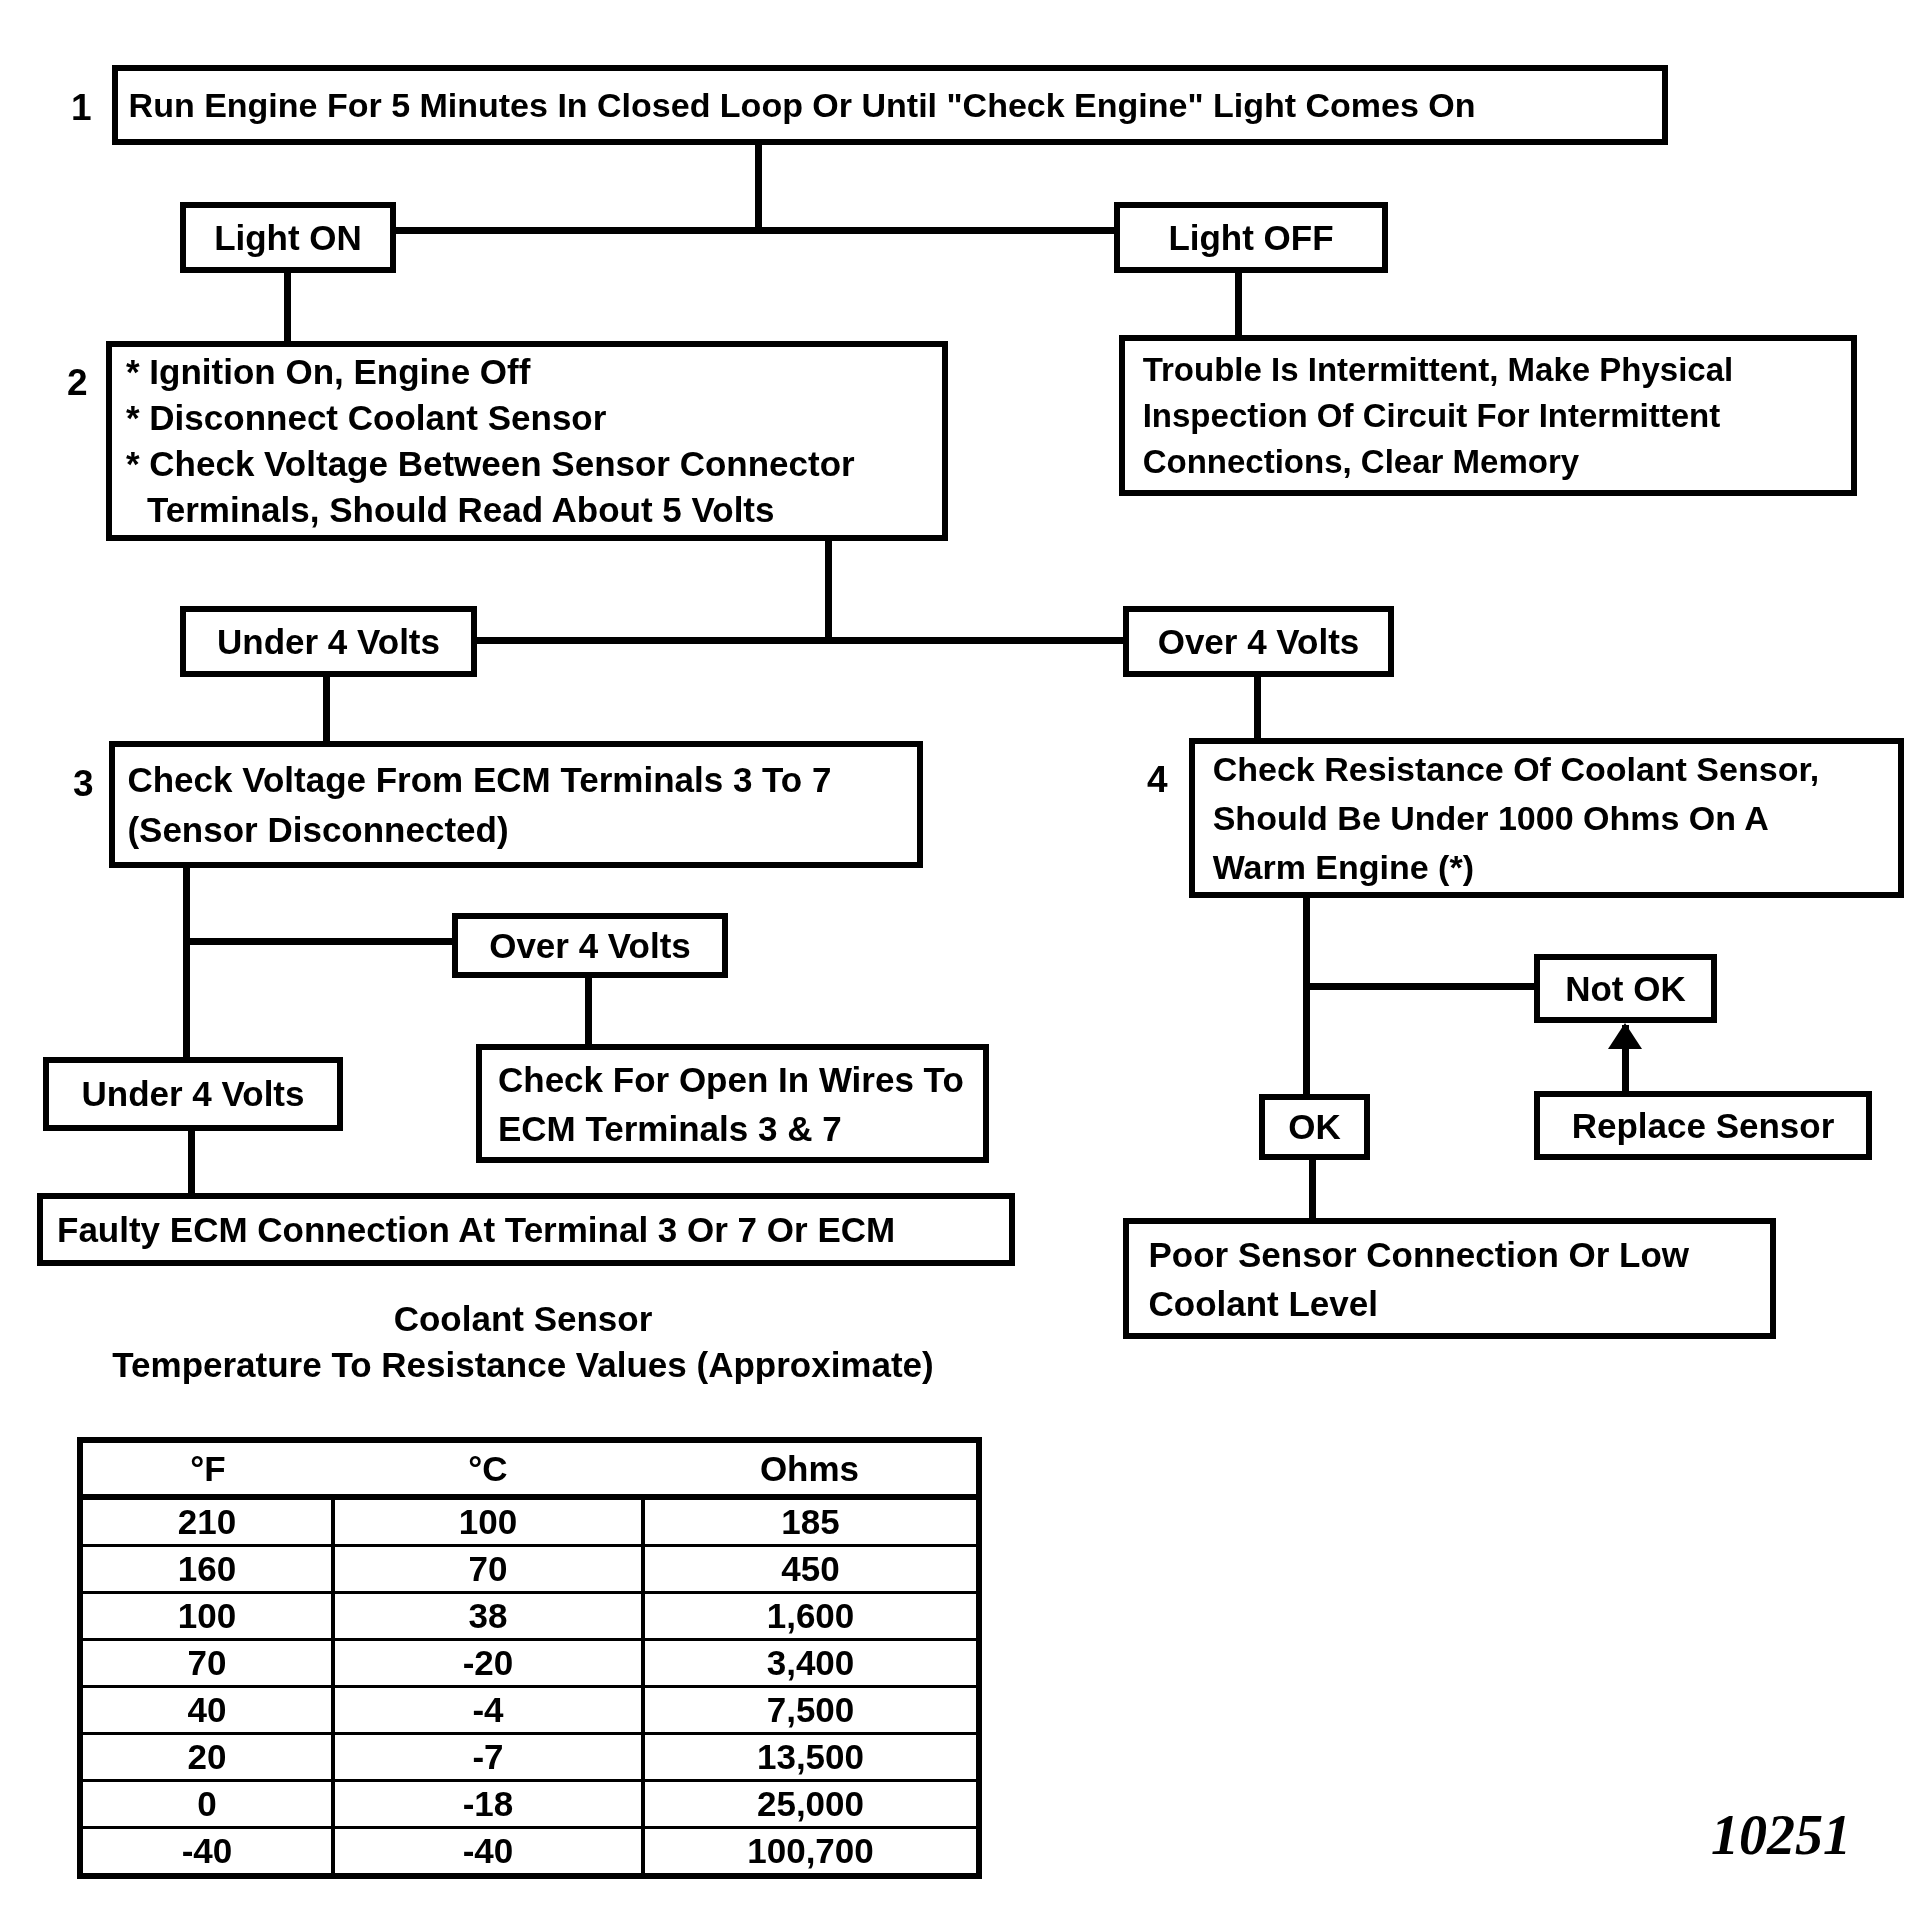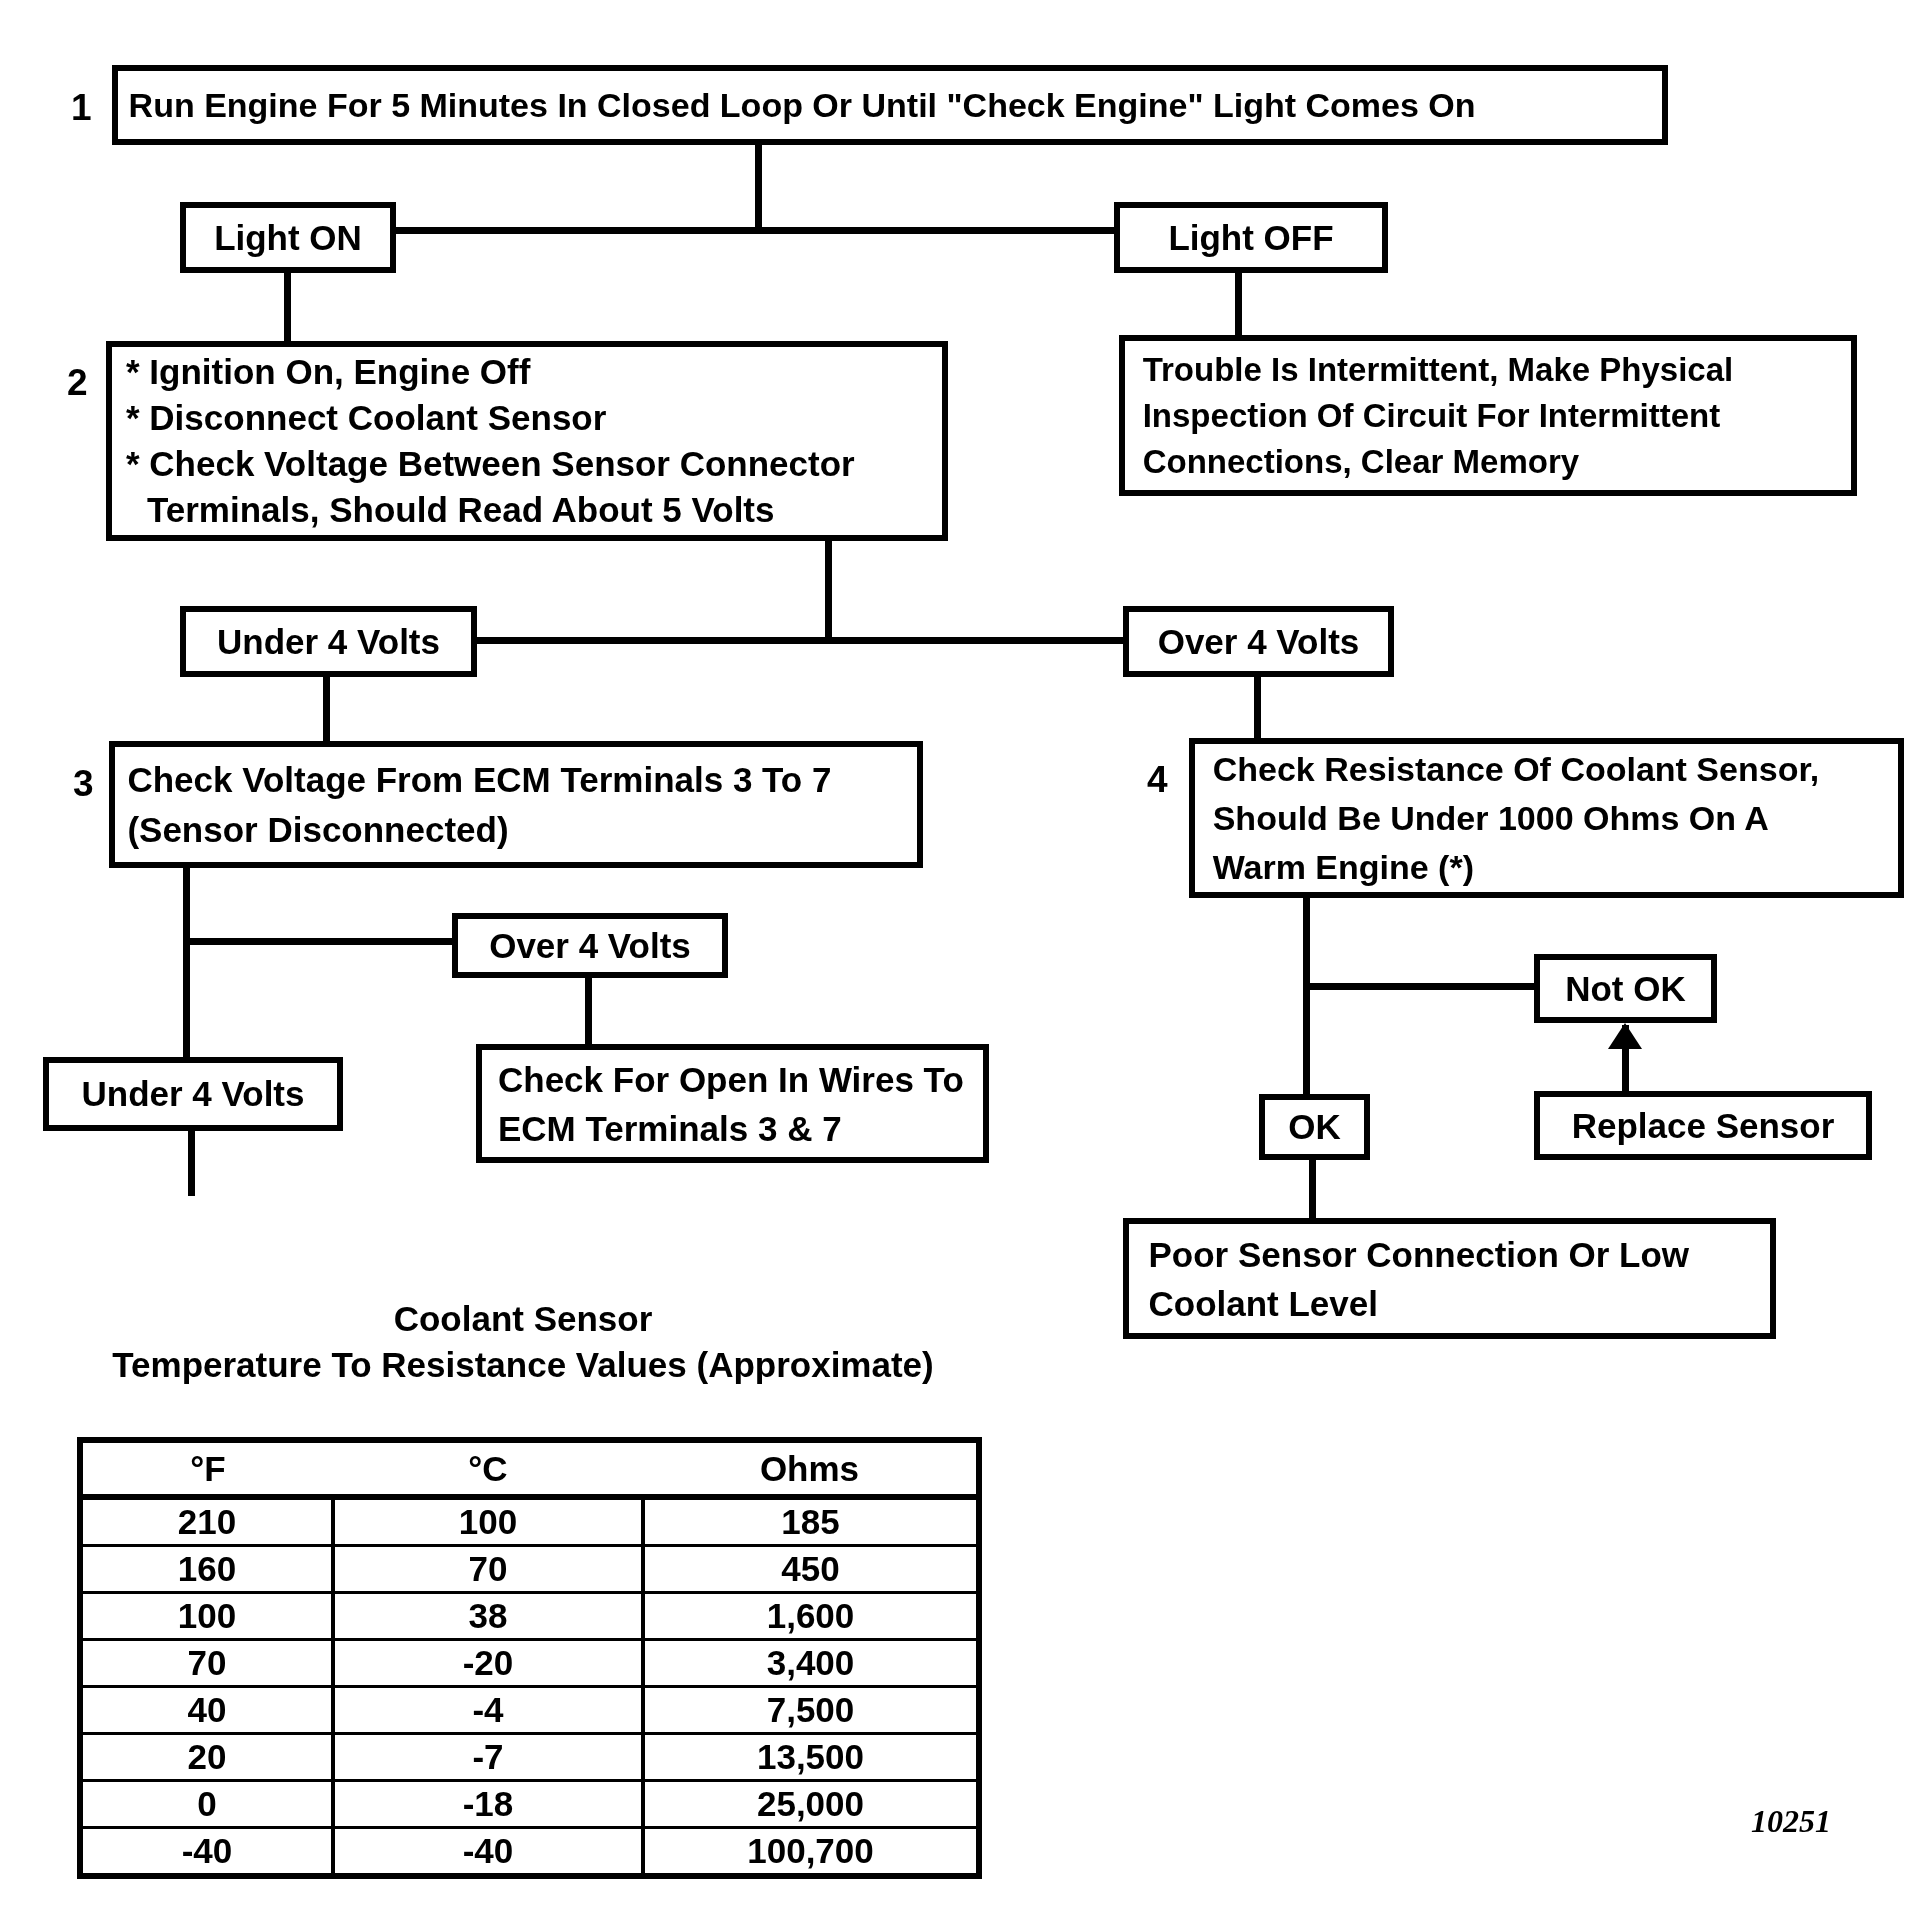--- a/index.html
+++ b/index.html
@@ -40,21 +40,21 @@
     font-weight: 700; font-size: 35px; color: #000; background: #fff;
     table-layout: fixed;
   }
   table.res th { height: 51px; border-bottom: 6.2px solid #000; text-align: center; font-size: 35px; padding: 0; }
   table.res td { height: 44px; border-top: 3.5px solid #000; text-align: center; padding: 0; }
   table.res td.c2, table.res td.c3 { border-left: 4.4px solid #000; }
   .colF { width: 253px; } .colC { width: 310px; } .colOhms { width: 336px; }
   #figure-number {
     position: absolute; left: 1711px; top: 1803px; width: 160px;
     font-family: "Liberation Serif", serif; font-style: italic; font-weight: 700;
-    font-size: 32px; text-align: center; color: #000;
+    font-size: 56px; text-align: left; color: #000;
   }
 </style>
 </head>
 <body>
 
 <div id="canvas">
 
   <div class="num" style="left:71px; top:87px;">1</div>
   <div class="num" style="left:67px; top:362px;">2</div>
   <div class="num" style="left:73px; top:763px;">3</div>
@@ -128,20 +128,23 @@
 
   <div class="box center f40" style="left:43px; top:1057px; width:300px; height:74px;">
     <div class="ln">Under 4 Volts</div>
   </div>
 
   <div class="box f40 lh55" style="left:476px; top:1044px; width:513px; height:119px; padding-left:16px;">
     <div class="ln">Check For Open In Wires To</div>
     <div class="ln">ECM Terminals 3 &amp; 7</div>
   </div>
 
+  <div class="box f40" style="left:37px; top:1193px; width:978px; height:73px; padding-left:14px;">
+    <div class="ln">Faulty ECM Connection At Terminal 3 Or 7 Or ECM</div>
+  </div>
 
   <div class="box center f40" style="left:1534px; top:954px; width:183px; height:69px;">
     <div class="ln">Not OK</div>
   </div>
 
   <div class="box center f40" style="left:1259px; top:1094px; width:111px; height:66px;">
     <div class="ln">OK</div>
   </div>
 
   <div class="box center f40" style="left:1534px; top:1091px; width:338px; height:69px;">

